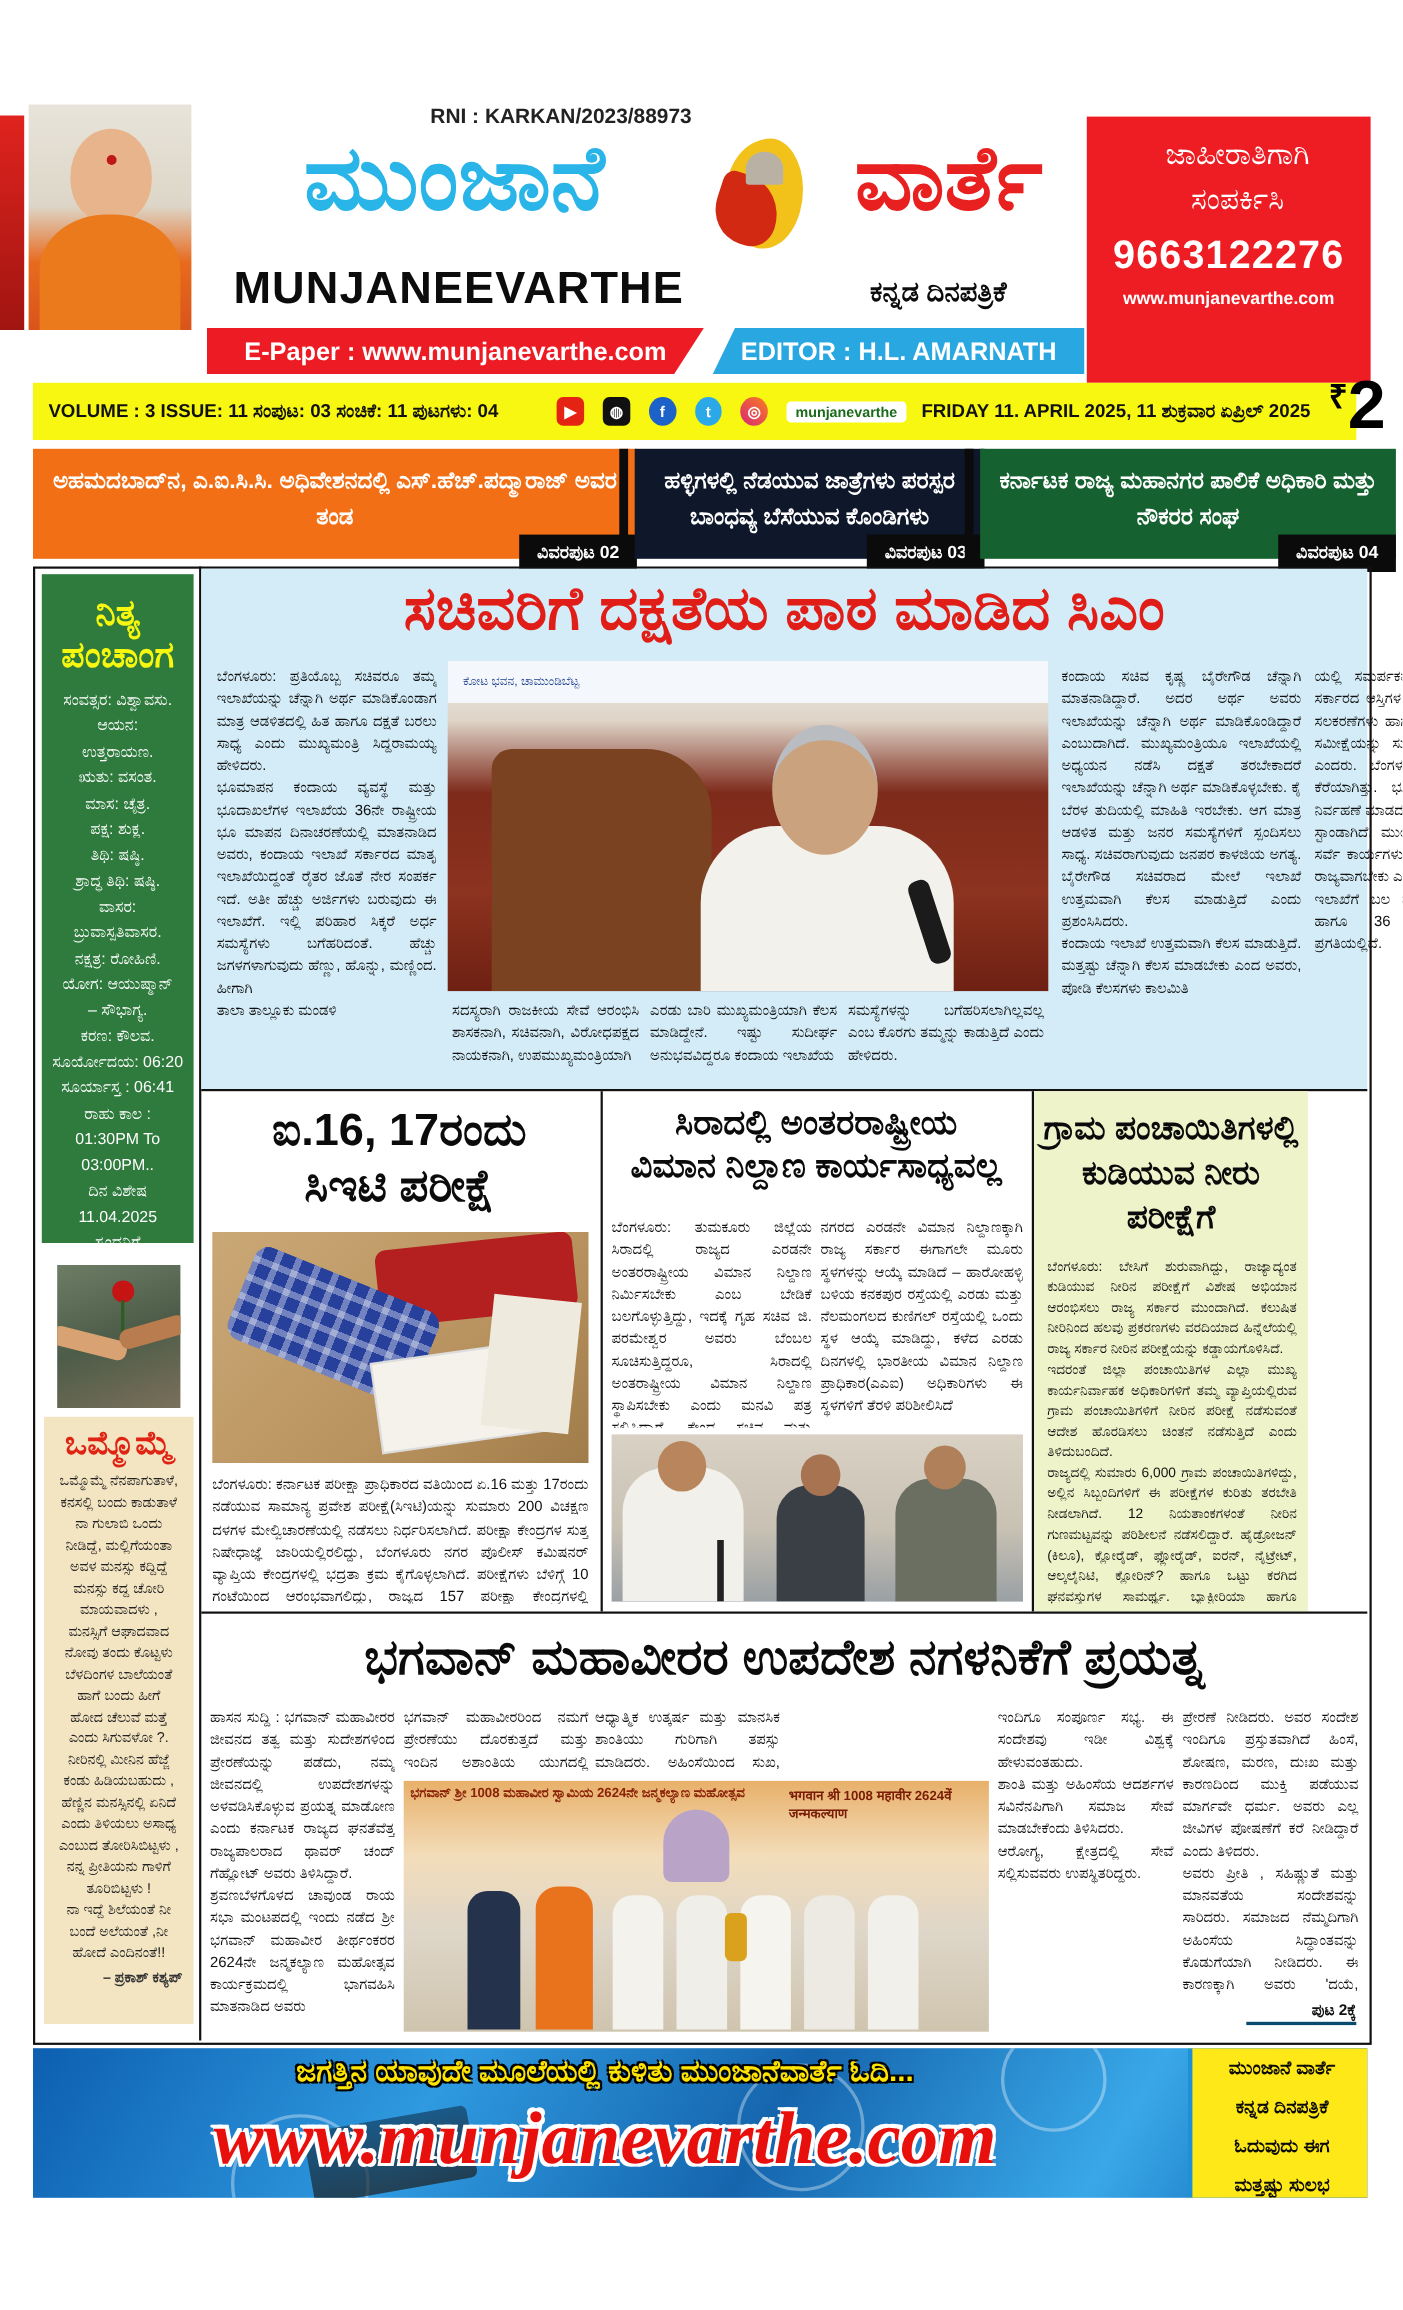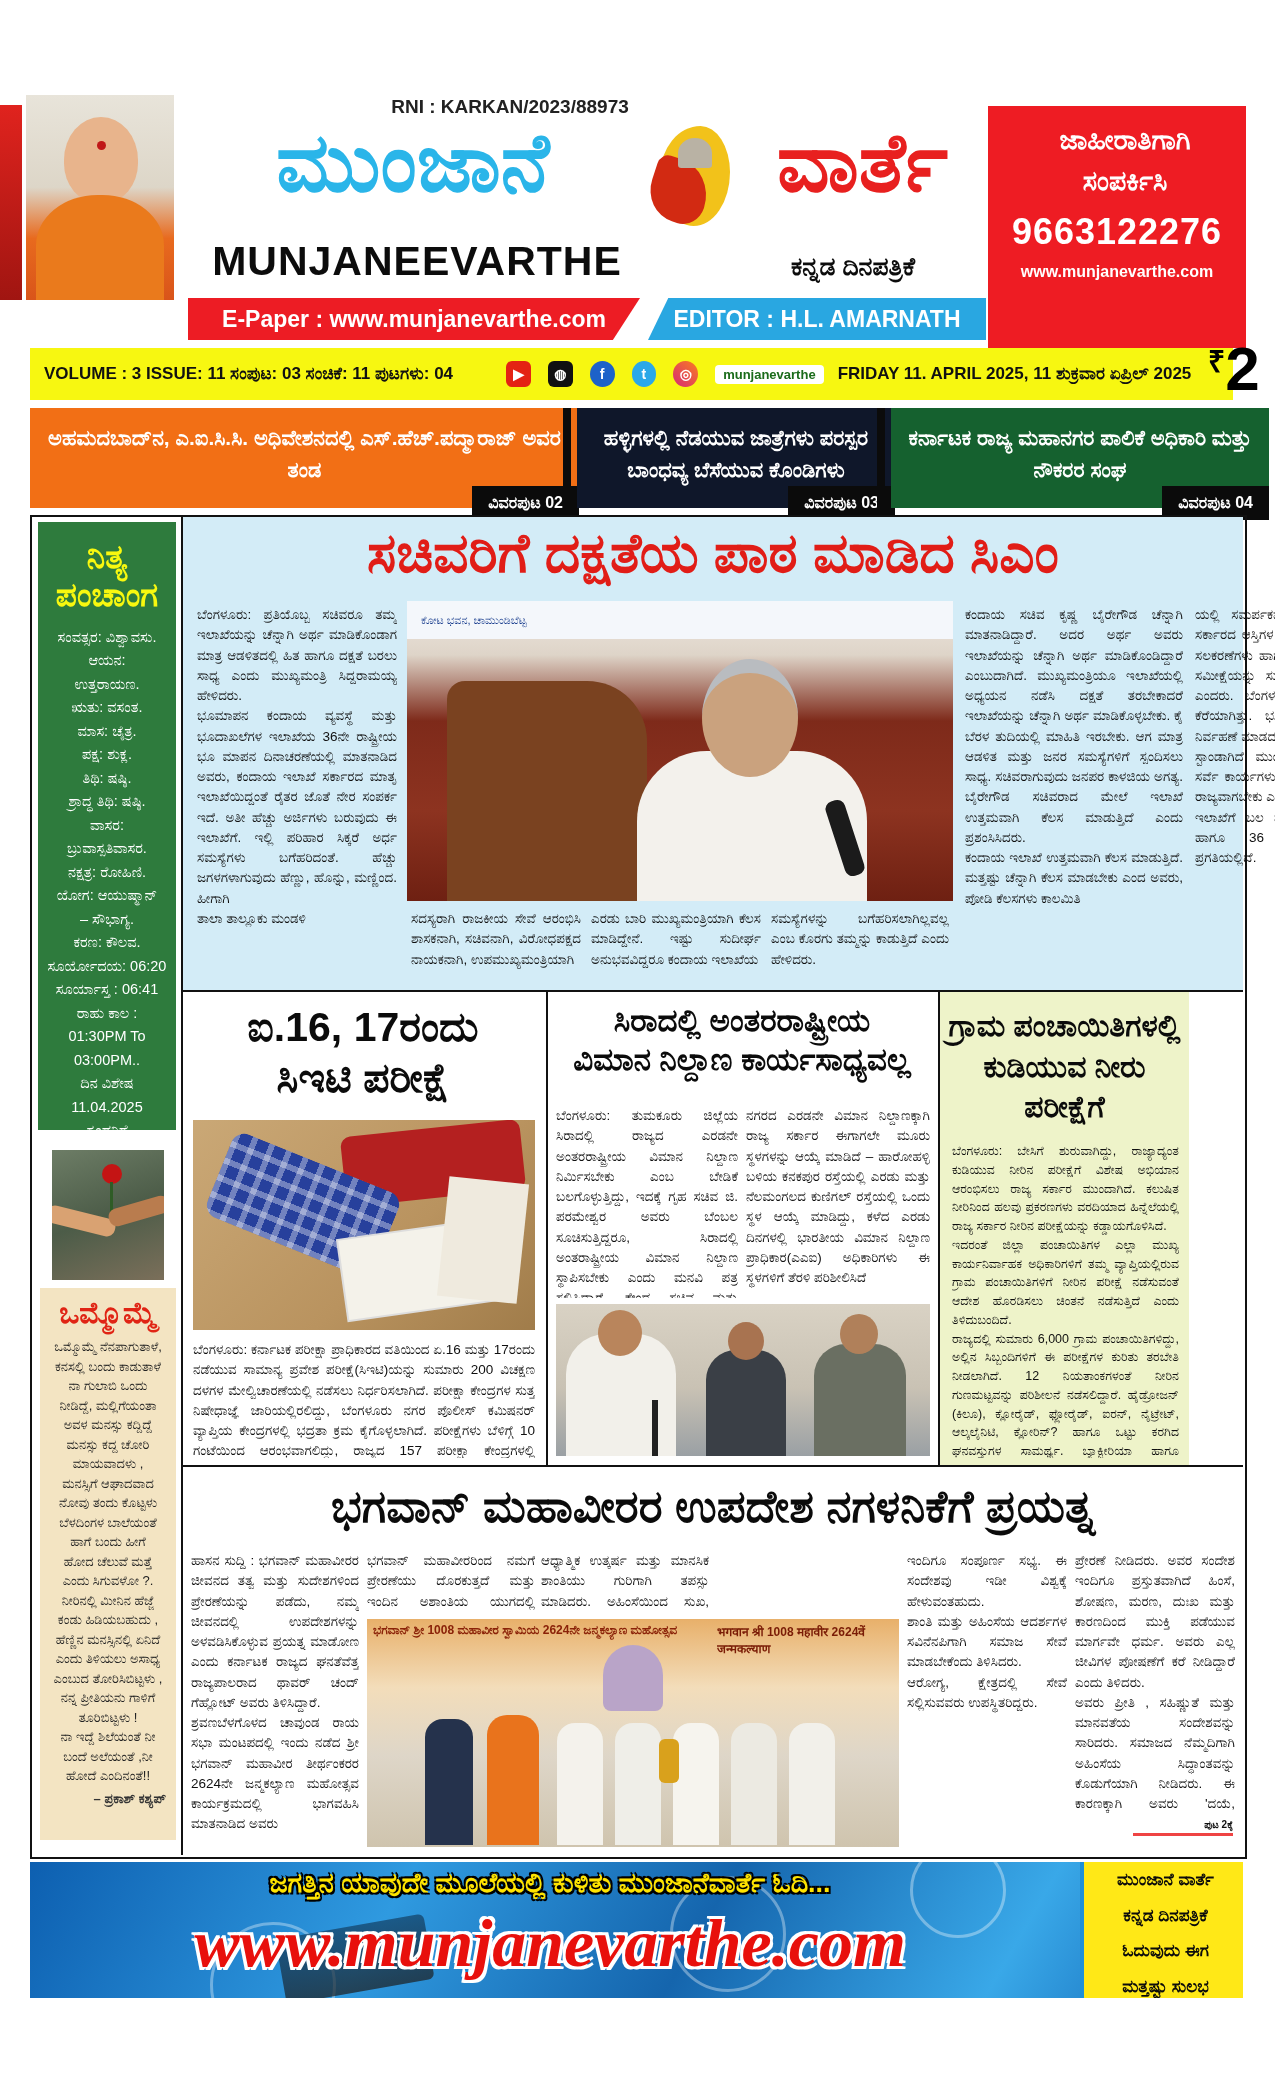--- a/index.html
+++ b/index.html
@@ -14,21 +14,21 @@
   .rni{font-weight:bold;font-size:19px;color:#222;}
   .mast-blue{font-size:82px;font-weight:bold;color:#2ab5e9;line-height:1;}
   .mast-red{font-size:82px;font-weight:bold;color:#e8201f;line-height:1;}
   .mast-eng{font-size:41px;font-weight:900;letter-spacing:1px;color:#0c0c0c;}
   .mast-sub{font-size:25px;font-weight:bold;color:#0c0c0c;}
   .strip{height:42px;display:flex;align-items:center;justify-content:center;color:#fff;
          font-weight:bold;font-size:23px;}
   .strip-red{background:#ed1c24;clip-path:polygon(0 0,100% 0,94% 100%,0 100%);}
   .strip-blue{background:#29a7e1;clip-path:polygon(6% 0,100% 0,100% 100%,0 100%);}
   .adbox{background:#ee1c23;color:#fff;text-align:center;padding-top:14px;}
-  .adbox .l{font-size:27px;font-weight:bold;line-height:1.5;padding-left:16px;}
+  .adbox .l{font-size:27px;font-weight:normal;line-height:1.5;padding-left:16px;}
   .adbox .p{font-size:36px;font-weight:900;letter-spacing:1px;margin-top:10px;}
   .adbox .w{font-size:16px;font-weight:bold;margin-top:10px;}
   
   .infobar{background:#f7f711;display:flex;align-items:center;gap:14px;padding:0 14px;
            font-size:17px;font-weight:bold;}
   .sicon{display:inline-flex;width:26px;height:26px;border-radius:6px;align-items:center;
          justify-content:center;color:#fff;font-size:14px;font-weight:bold;margin-right:3px;}
   .handle-chip{background:#ffffff;border-radius:4px;padding:2px 8px;font-size:13px;font-weight:bold;color:#1a6b1a;}
   .price{font-weight:900;color:#000;line-height:1;}
   
@@ -295,21 +295,21 @@
       <div class="abs" style="left:364px;top:104px;width:46px;height:122px;background:#eceae2;border-radius:18px 18px 0 0;"></div>
       <div class="abs" style="left:422px;top:104px;width:46px;height:122px;background:#f2f0ea;border-radius:18px 18px 0 0;"></div>
       <div class="abs" style="left:292px;top:120px;width:20px;height:44px;background:#d9a11c;border-radius:6px;"></div>
     </div>
 
     <div class="abs body13 just prelines ell" style="left:724px;top:84px;width:160px;height:296px;">ಇಂದಿಗೂ ಸಂಪೂರ್ಣ ಸಭ್ಯ. ಈ ಸಂದೇಶವು ಇಡೀ ವಿಶ್ವಕ್ಕೆ ಹೇಳುವಂತಹುದು.
 ಶಾಂತಿ ಮತ್ತು ಅಹಿಂಸೆಯ ಆದರ್ಶಗಳ ಸವಿನೆನಪಿಗಾಗಿ ಸಮಾಜ ಸೇವೆ ಮಾಡಬೇಕೆಂದು ತಿಳಿಸಿದರು.
 ಆರೋಗ್ಯ, ಕ್ಷೇತ್ರದಲ್ಲಿ ಸೇವೆ ಸಲ್ಲಿಸುವವರು ಉಪಸ್ಥಿತರಿದ್ದರು.</div>
     <div class="abs body13 just prelines ell" style="left:892px;top:84px;width:160px;height:268px;">ಪ್ರೇರಣೆ ನೀಡಿದರು. ಅವರ ಸಂದೇಶ ಇಂದಿಗೂ ಪ್ರಸ್ತುತವಾಗಿದೆ  ಹಿಂಸೆ, ಶೋಷಣ, ಮರಣ, ದುಃಖ ಮತ್ತು ಕಾರಣದಿಂದ ಮುಕ್ತಿ ಪಡೆಯುವ ಮಾರ್ಗವೇ ಧರ್ಮ. ಅವರು ಎಲ್ಲ ಜೀವಿಗಳ ಪೋಷಣೆಗೆ ಕರೆ ನೀಡಿದ್ದಾರೆ ಎಂದು ತಿಳಿದರು.
 ಅವರು ಪ್ರೀತಿ , ಸಹಿಷ್ಣುತೆ ಮತ್ತು ಮಾನವತೆಯ ಸಂದೇಶವನ್ನು ಸಾರಿದರು. ಸಮಾಜದ ನೆಮ್ಮದಿಗಾಗಿ ಅಹಿಂಸೆಯ ಸಿದ್ಧಾಂತವನ್ನು ಕೊಡುಗೆಯಾಗಿ ನೀಡಿದರು. ಈ ಕಾರಣಕ್ಕಾಗಿ ಅವರು 'ದಯೆ, ಸಹಾನುಭೂತಿ, ಮಿತವ್ಯಯ ಮತ್ತು ಸಹಿಷ್ಣುತೆ' ಯ ಪ್ರತಿ</div>
-    <div class="abs" style="left:950px;top:352px;width:100px;text-align:right;font-weight:bold;font-size:10px;border-bottom:3px solid #ef4444;padding-bottom:2px;">ಪುಟ 2ಕ್ಕೆ</div>
+    <div class="abs" style="left:950px;top:352px;width:100px;text-align:right;font-weight:bold;font-size:14px;border-bottom:3px solid #0c4a6e;padding-bottom:2px;">ಪುಟ 2ಕ್ಕೆ</div>
   </div>
 
   <div class="abs bban photo" style="left:30px;top:1862px;width:1213px;height:136px;">
     <div class="abs deco" style="left:640px;top:14px;width:110px;height:110px;"></div>
     <div class="abs deco" style="left:880px;top:-20px;width:90px;height:90px;"></div>
     <div class="abs deco" style="left:180px;top:60px;width:120px;height:120px;"></div>
     <div class="abs" style="left:250px;top:64px;width:150px;height:66px;background:linear-gradient(180deg,#123f63,#1d1d1d);border-radius:6px;transform:rotate(-10deg);opacity:.7;"></div>
     <div class="abs ctr bban-top ell" style="left:20px;top:6px;width:1000px;height:38px;">ಜಗತ್ತಿನ ಯಾವುದೇ ಮೂಲೆಯಲ್ಲಿ ಕುಳಿತು ಮುಂಜಾನೆವಾರ್ತೆ ಓದಿ...</div>
     <div class="abs ctr bban-site ell" style="left:20px;top:42px;width:1000px;height:90px;">www.munjanevarthe.com</div>
     <div class="abs bban-panel prelines" style="left:1050px;top:0;width:163px;height:136px;">ಮುಂಜಾನೆ ವಾರ್ತೆ

